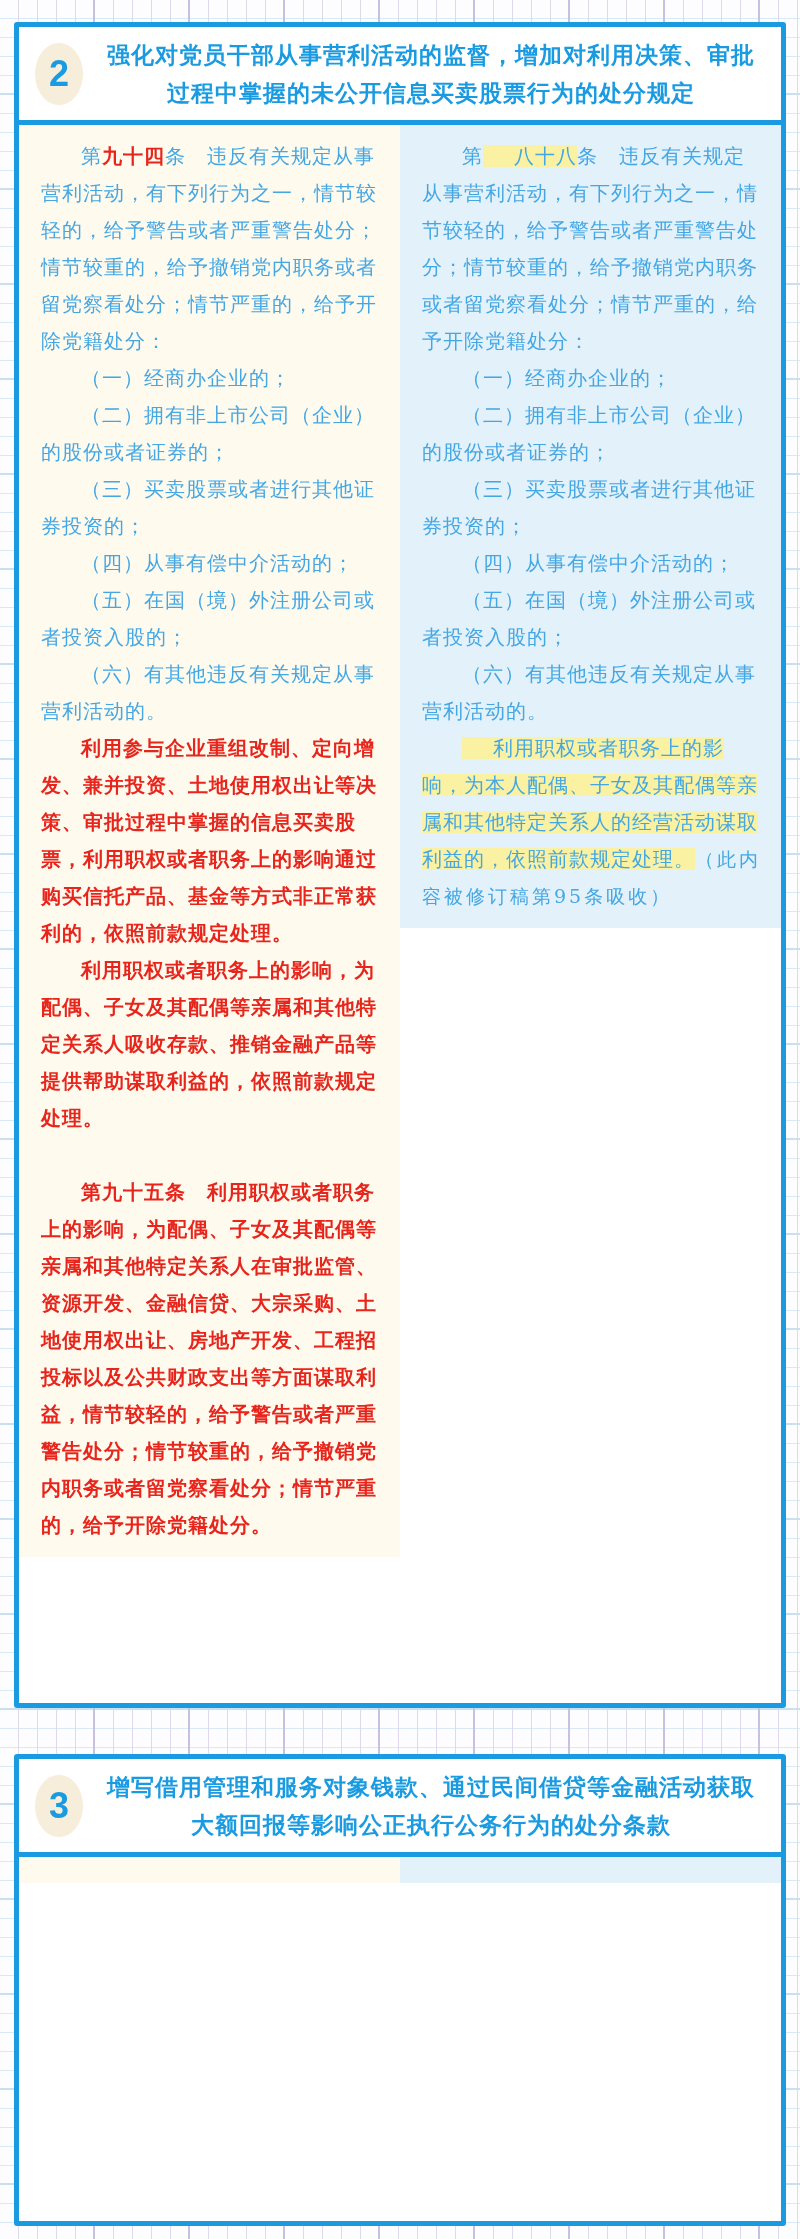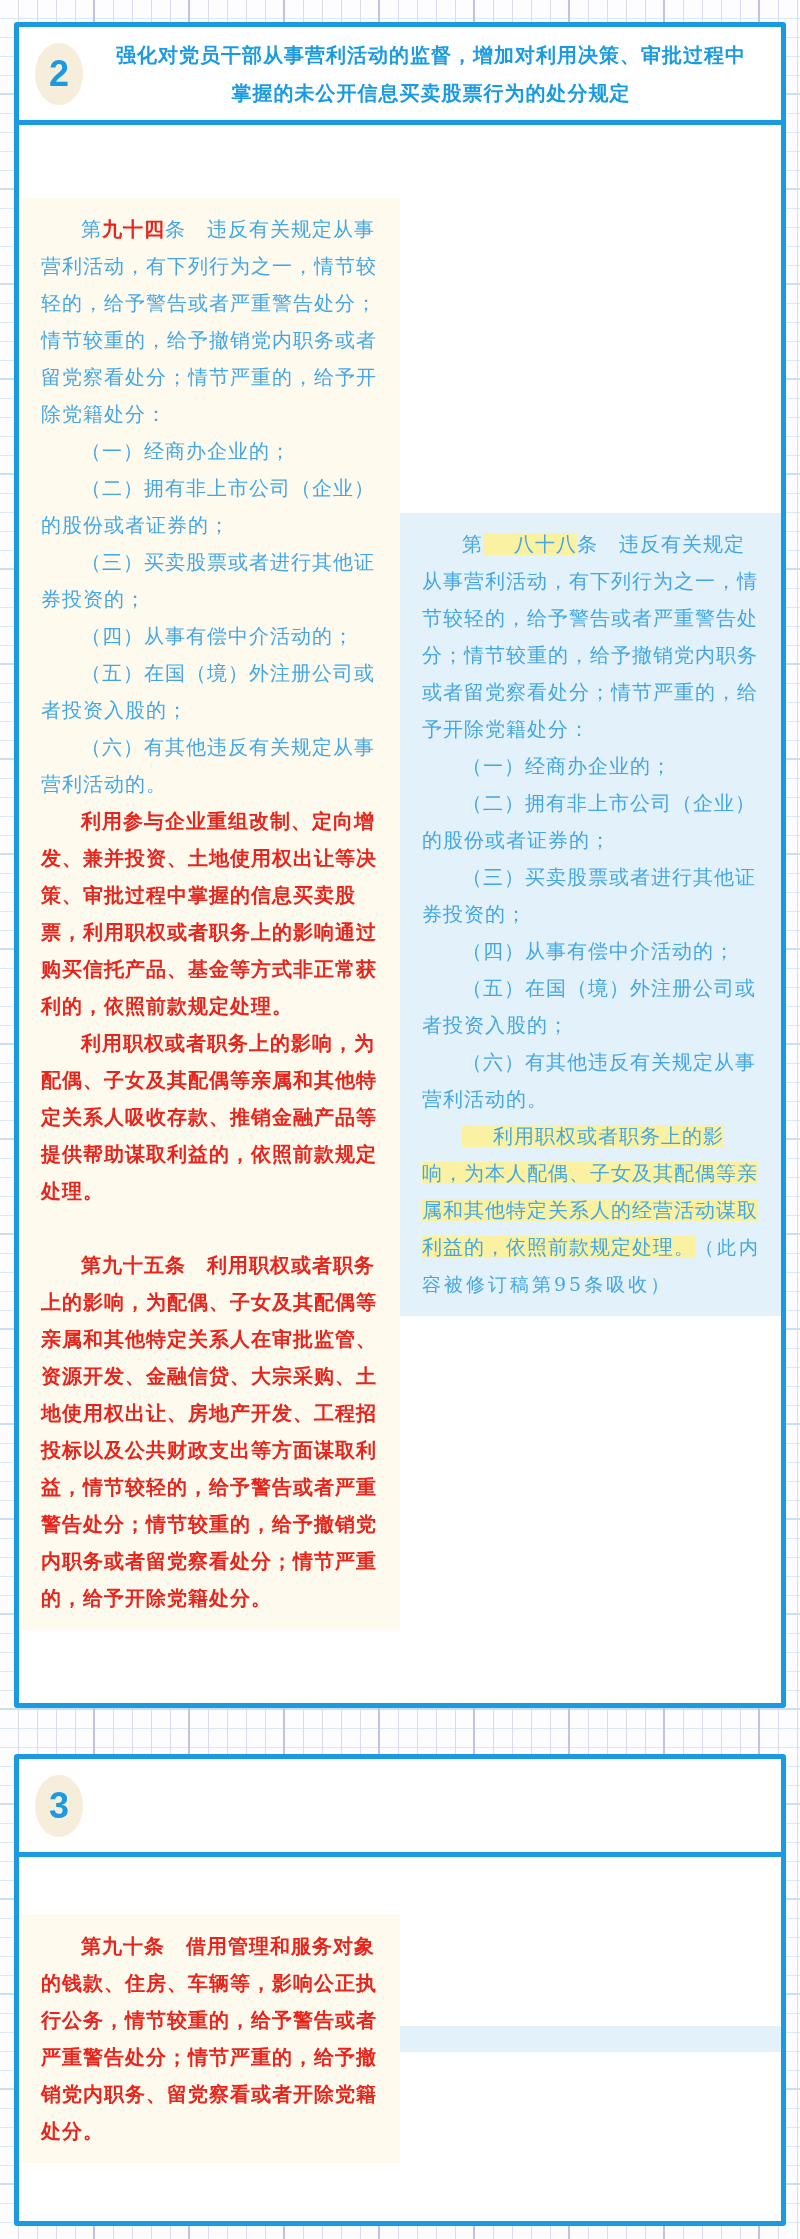--- a/index.html
+++ b/index.html
@@ -47,28 +47,28 @@
     display:flex;align-items:center;justify-content:center;
   }
   .badge-num{
     color:var(--accent,#1a9be1);
     font-size:36px;font-weight:bold;
     line-height:1;
   }
   .panel-title{
     color:var(--accent,#1a9be1);
     font-weight:bold;
-    font-size:20px;
+    font-size:23px;
     line-height:38px;
     letter-spacing:1px;
     text-align:center;
   }
   .panel-body{
     display:flex;
-    align-items:center;
+    align-items:flex-start;
   }
   .col{
     width:50%;
     box-sizing:border-box;
     padding:13px 18px 13px 22px;
     font-size:20px;
     line-height:37px;
     letter-spacing:1px;
   }
   .col-left{background:var(--cream,#fefaee);}
@@ -123,22 +123,22 @@
           <div class="para"><span class="s-hl">利用职权或者职务上的影响，为本人配偶、子女及其配偶等亲属和其他特定关系人的经营活动谋取利益的，依照前款规定处理。</span><span class="s-kai">（此内容被修订稿第95条吸收）</span></div>
         </div>
     </div>
   </section>
 
   <section class="panel">
     <header class="panel-header">
       <div class="badge">
         <span class="badge-num">3</span>
       </div>
+      <div class="panel-title">增写借用管理和服务对象钱款、通过民间借贷等金融活动获取大额回报等影响公正执行公务行为的处分条款</div>
     </header>
     <div class="panel-body body-3">
       <div class="col col-left">
-          <div class="para"><span class="s-red">第九十条　借用管理和服务对象的钱款、住房、车辆等，影响公正执行公务，情节较重的，给予警告或者严重警告处分；情节严重的，给予撤销党内职务、留党察看或者开除党籍处分。</span></div>
         </div>
       <div class="col col-right"></div>
     </div>
   </section>
 
 </div>
 
 </body></html>

